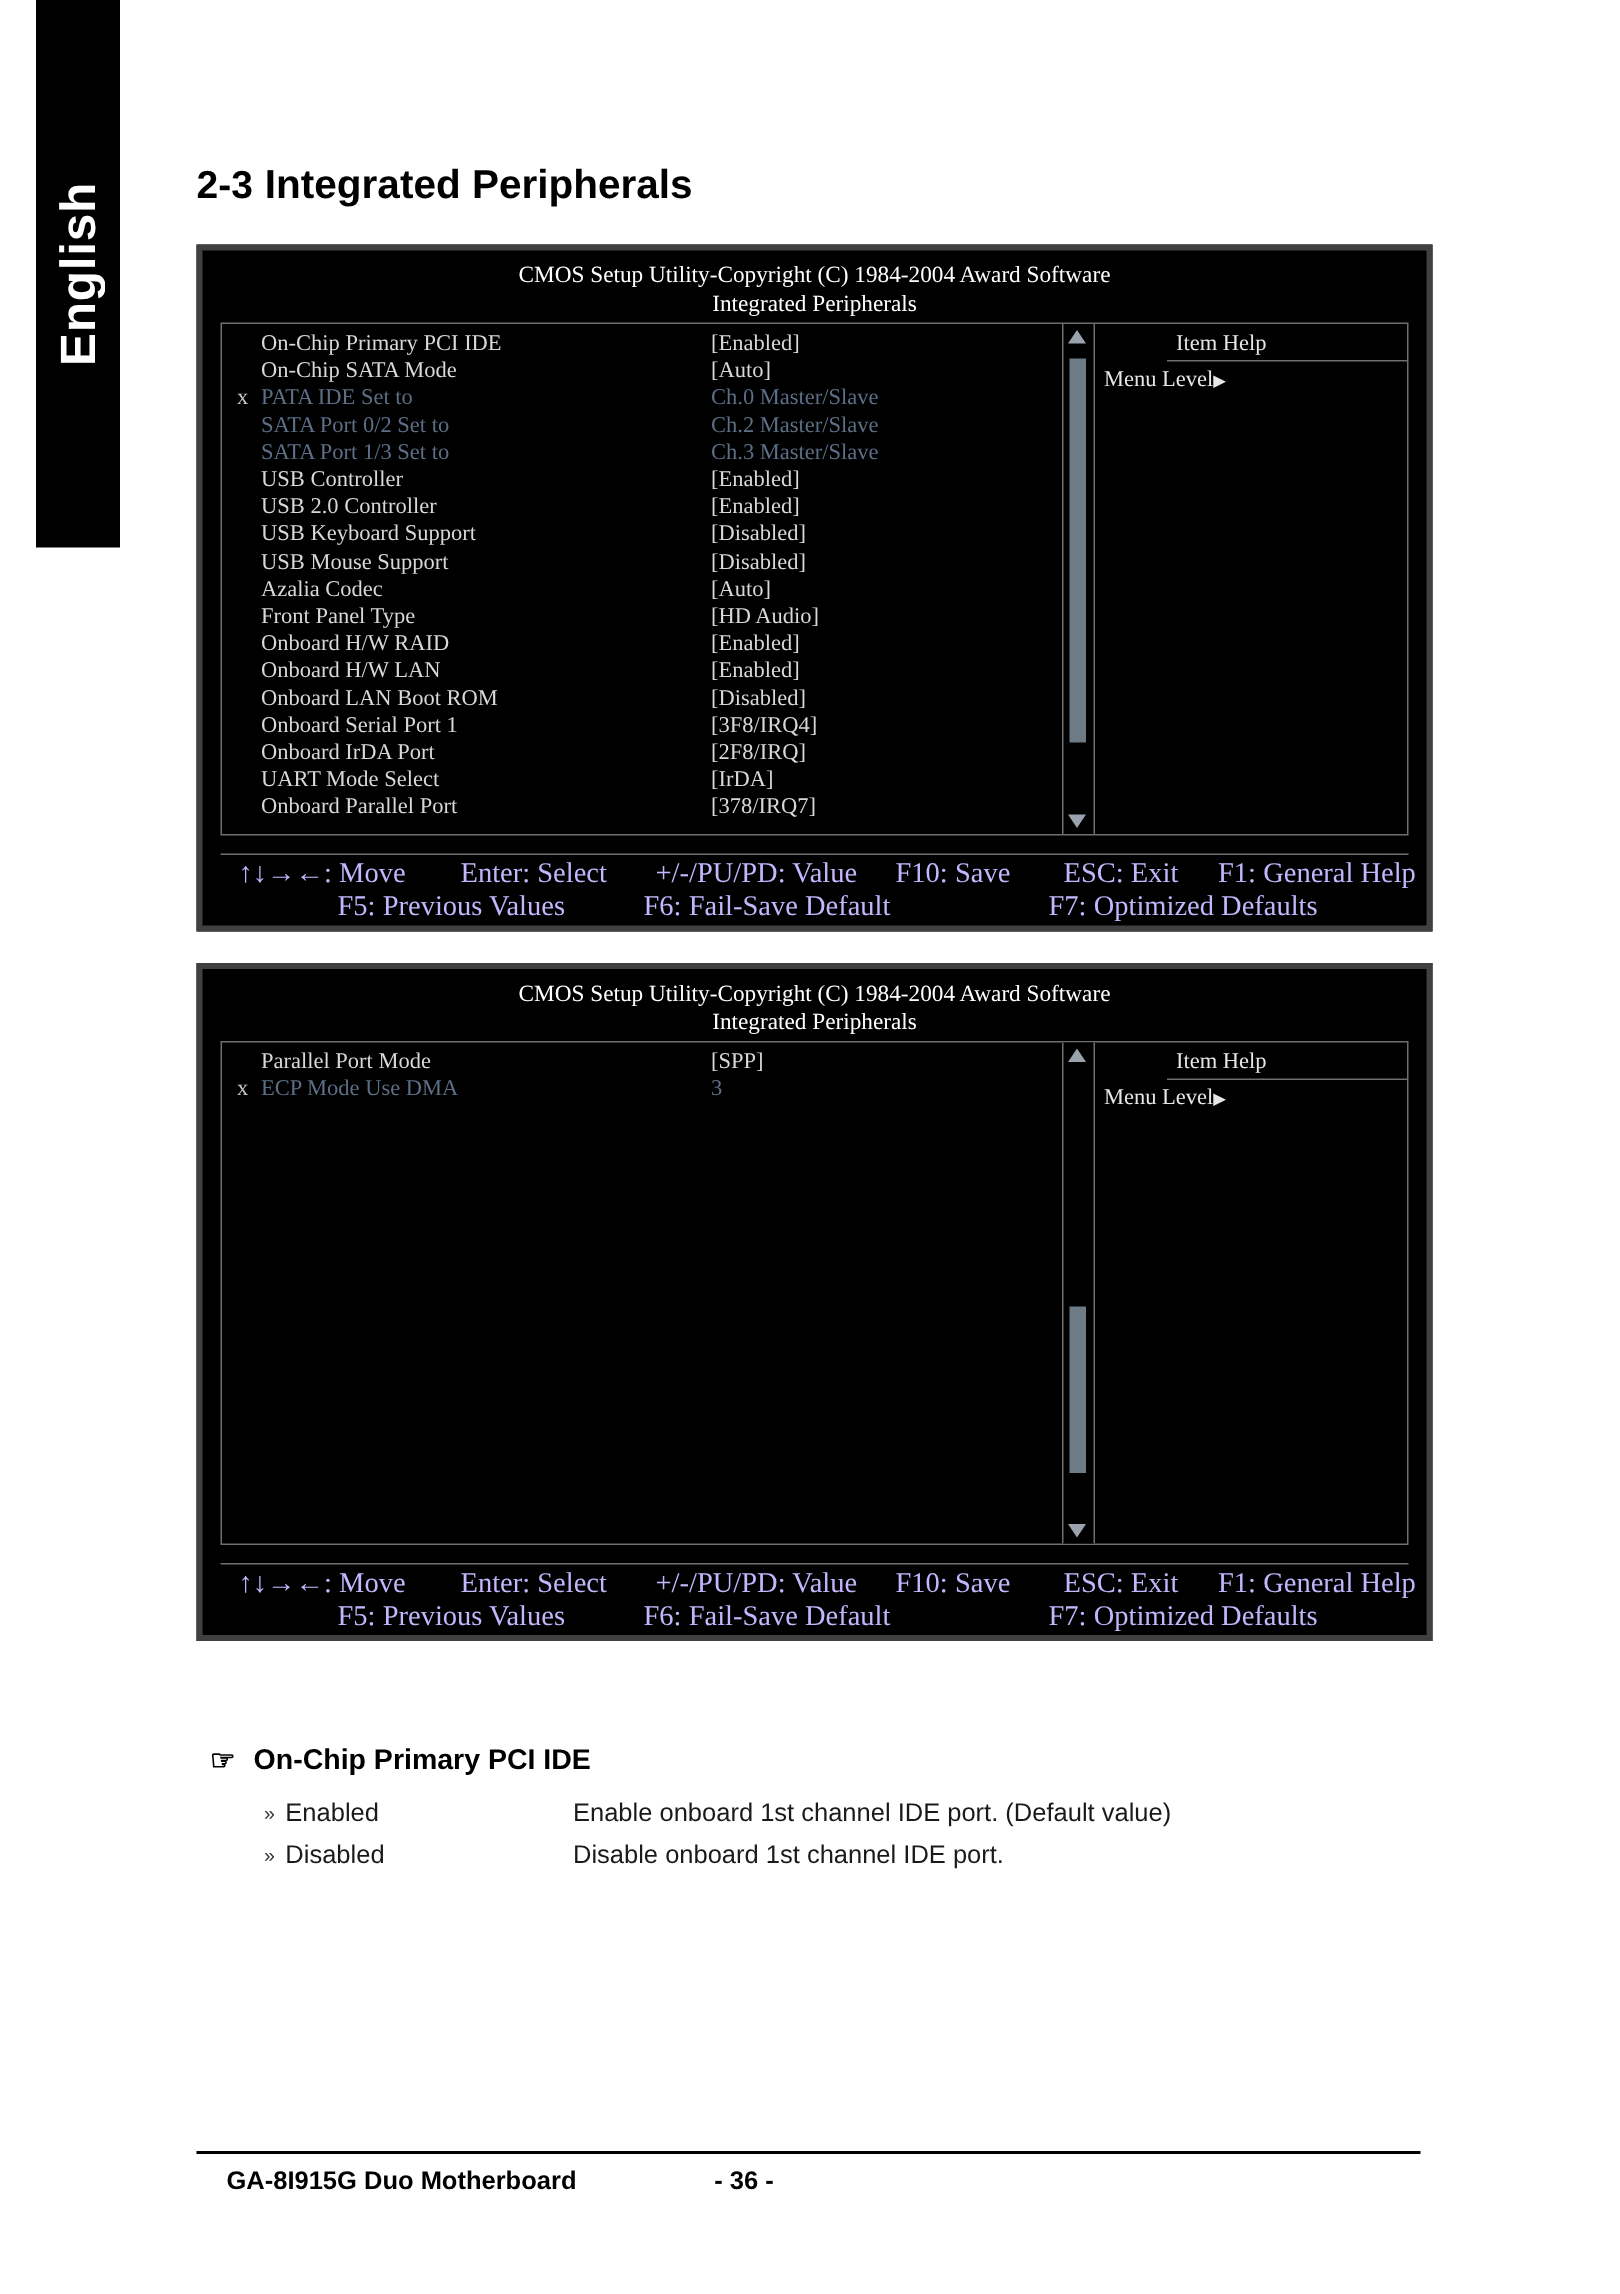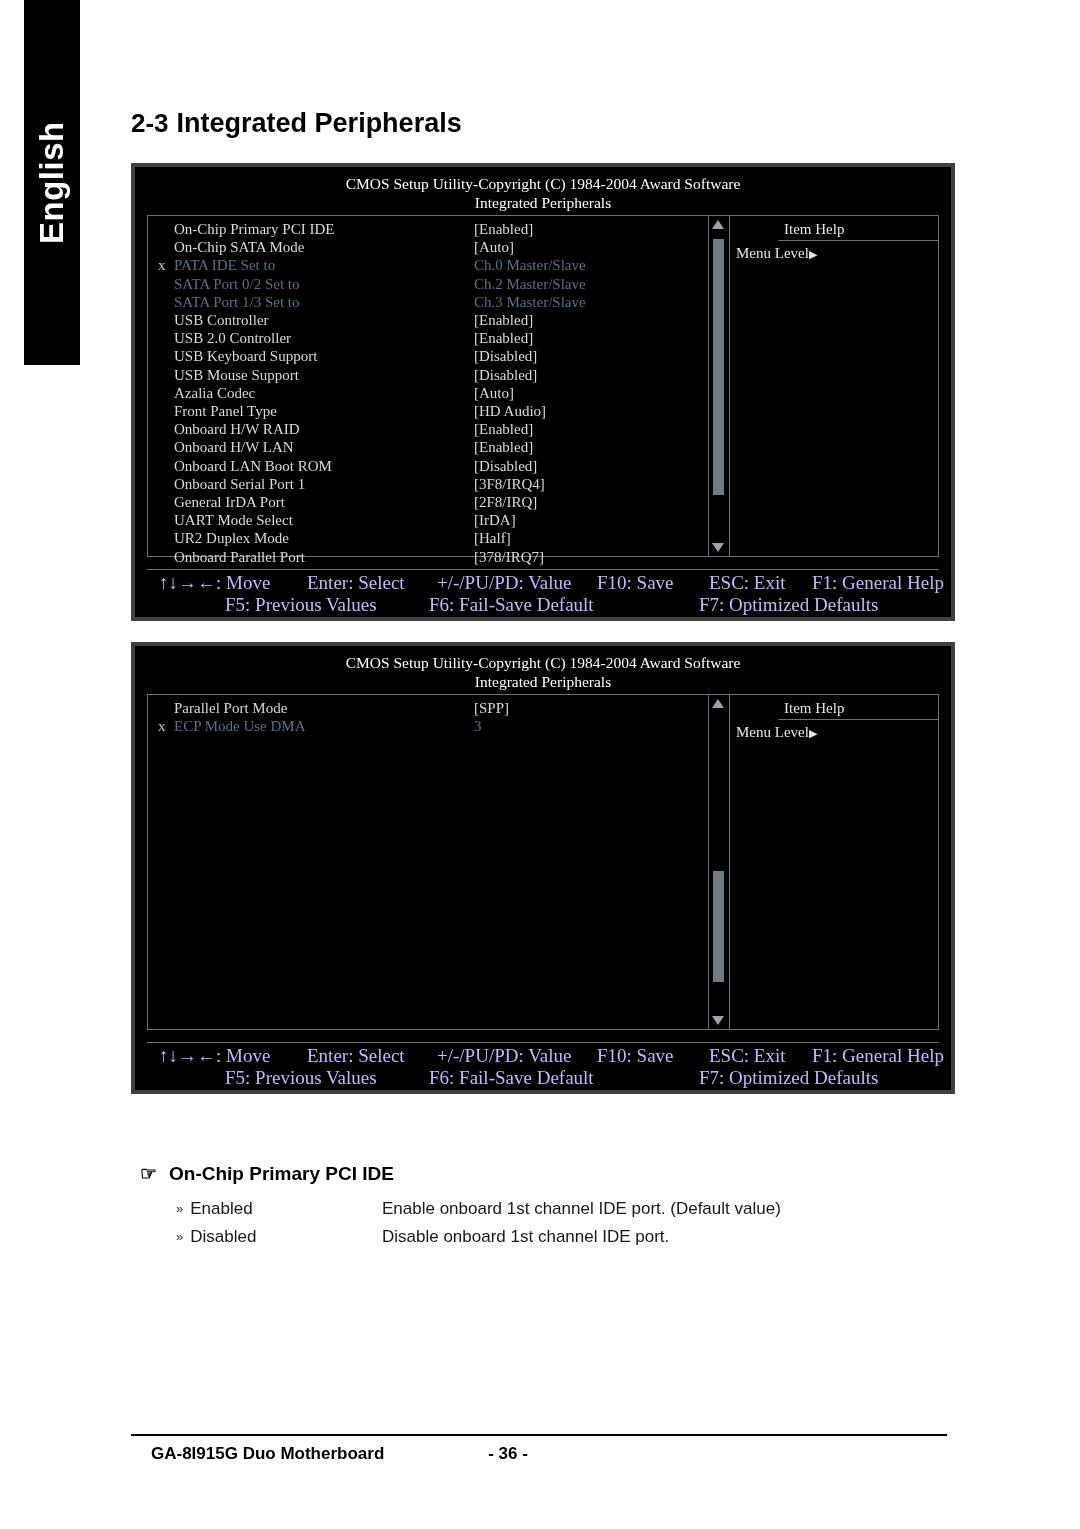--- a/index.html
+++ b/index.html
@@ -236,21 +236,20 @@
   }
   .foot-page {
     position: absolute;
     left: 0;
     top: 1444px;
     width: 992px;
     text-align: center;
     font-size: 17px;
     font-weight: bold;
     font-family: "Liberation Sans", sans-serif;
-    padding-left: 12px;
   }
 </style>
 </head>
 <body>
 
 <div class="side-tab">
   <div class="vtext">English</div>
 </div>
 
 <div class="sec-head">
@@ -335,32 +334,27 @@
           <span class="lbl">Onboard LAN Boot ROM</span>
           <span class="val">[Disabled]</span>
         </div>
         <div class="opt-row">
           <span class="pre"></span>
           <span class="lbl">Onboard Serial Port 1</span>
           <span class="val">[3F8/IRQ4]</span>
         </div>
         <div class="opt-row">
           <span class="pre"></span>
-          <span class="lbl">General IrDA Port</span>
+          <span class="lbl">Onboard IrDA Port</span>
           <span class="val">[2F8/IRQ]</span>
         </div>
         <div class="opt-row">
           <span class="pre"></span>
           <span class="lbl">UART Mode Select</span>
           <span class="val">[IrDA]</span>
-        </div>
-        <div class="opt-row">
-          <span class="pre"></span>
-          <span class="lbl">UR2 Duplex Mode</span>
-          <span class="val">[Half]</span>
         </div>
         <div class="opt-row">
           <span class="pre"></span>
           <span class="lbl">Onboard Parallel Port</span>
           <span class="val">[378/IRQ7]</span>
         </div>
       </div>
     <div class="bios-scroll">
       <div class="sb-up"></div>
       <div class="sb-thumb" id="b1thumb" style="top: calc(2% + 16px); height: calc(86% - 36px);"></div>

